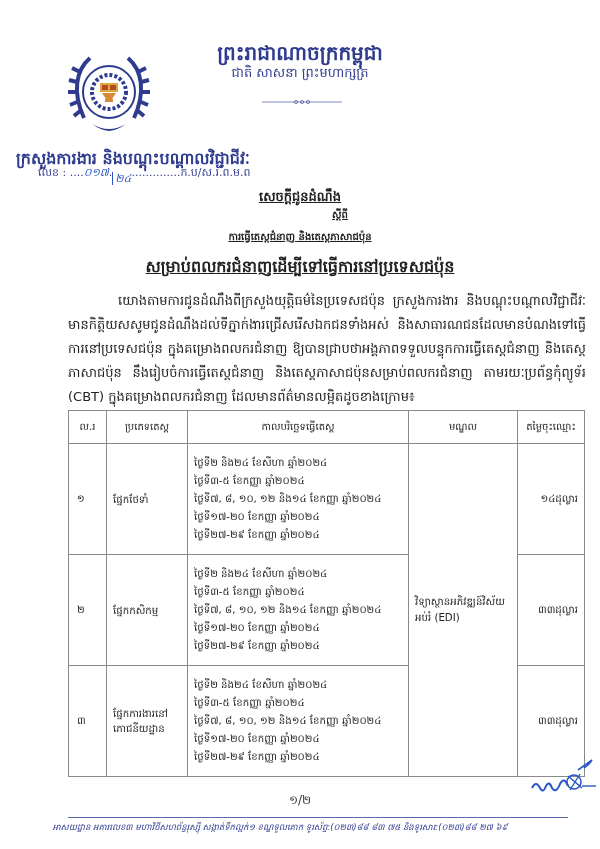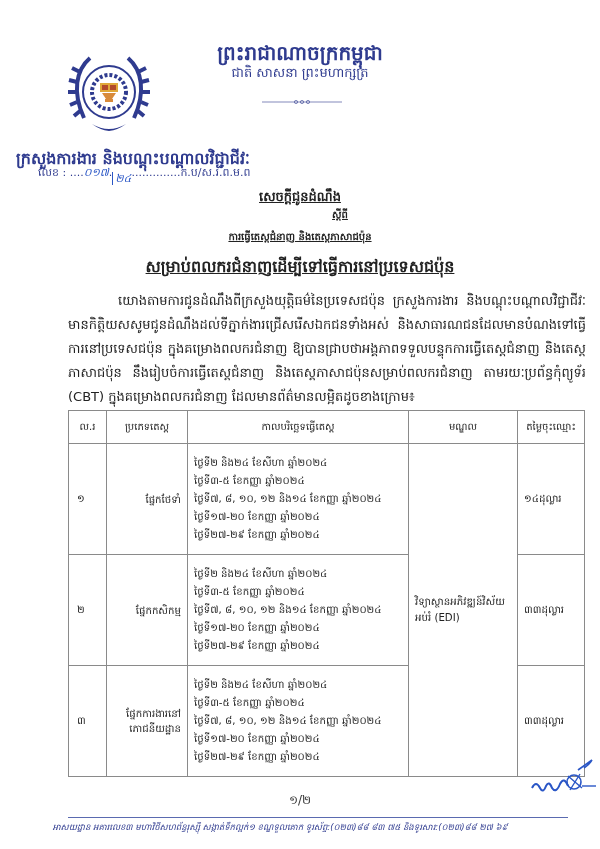--- a/index.html
+++ b/index.html
@@ -20,24 +20,24 @@
   .t2 { top: 208px; font-size: 10px; margin-left: 40px; }
   .t3 { top: 230px; font-size: 10px; }
   .t4 { top: 256px; font-size: 16px; }
   .body-text { left: 68px; top: 289px; width: 518px; font-size: 13px; line-height: 24px;
                text-align: justify; text-indent: 50px; color: #222; }
   table.sched { position: absolute; left: 68px; top: 410px; width: 517px;
                 border-collapse: collapse; font-size: 10.2px; color: #222; }
   table.sched th, table.sched td { border: 1px solid #8a8a8a; padding: 0 6px; }
   table.sched th { font-weight: normal; height: 32px; text-align: center; font-size: 10px; }
   table.sched td.c-no { text-align: left; padding-left: 8px; width: 23px; }
-  table.sched td.c-type { width: 68px; line-height: 15px; text-align: right; }
+  table.sched td.c-type { width: 68px; line-height: 15px; }
   table.sched td.c-dates { width: 208px; line-height: 18px; padding-top: 2px; padding-bottom: 2px; }
   table.sched td.c-center { text-align: left; width: 96px; line-height: 16px; }
-  table.sched td.c-fee { text-align: left; width: 54px; }
+  table.sched td.c-fee { text-align: right; width: 54px; }
   .signature { left: 528px; top: 758px; width: 72px; height: 40px; }
   .pageno { left: 0; width: 600px; top: 792px; text-align: center; font-size: 12px; color: #333; }
   .footer-line { left: 68px; top: 817px; width: 500px; height: 1px; background: #5a6ab0; }
   .footer-text { left: 0; width: 560px; top: 822px; text-align: center; font-size: 8.5px;
                  font-style: italic; color: #2f3b8f; }
 </style>
 </head>
 <body>
 
 <div class="abs logo">

